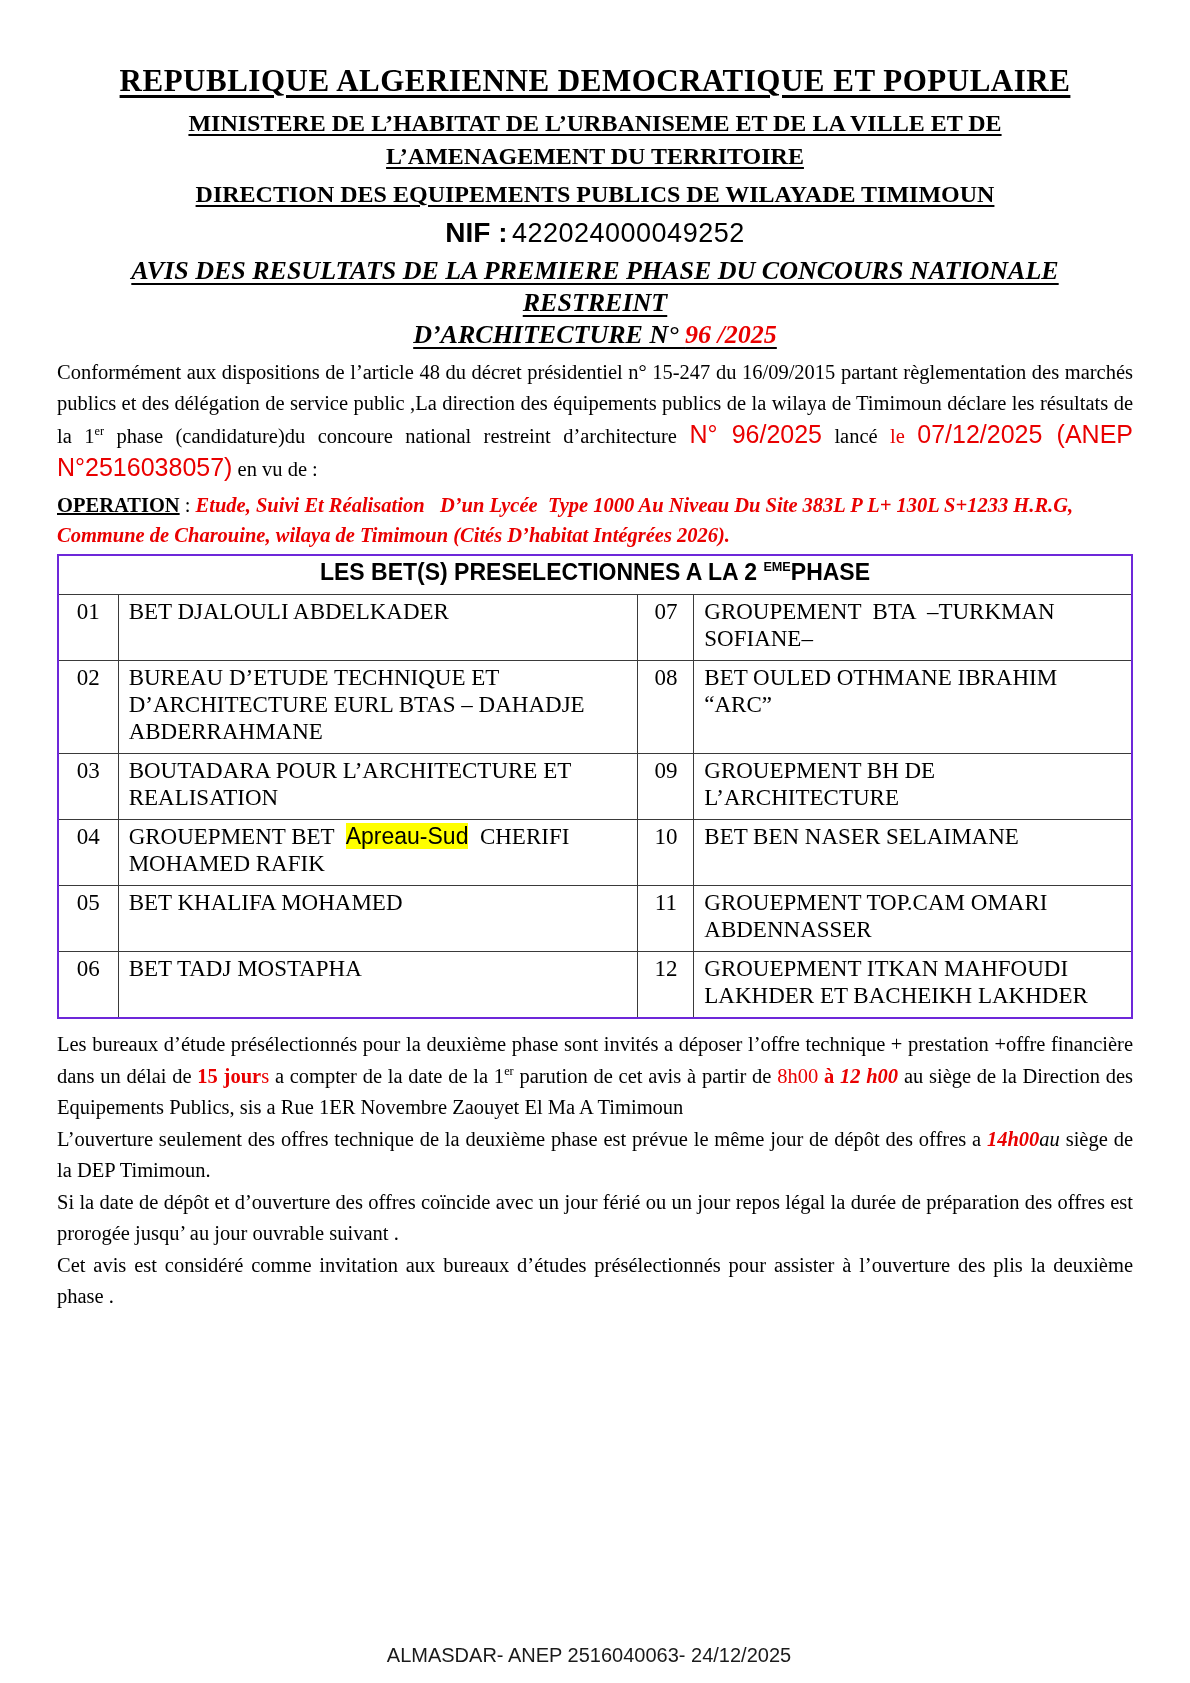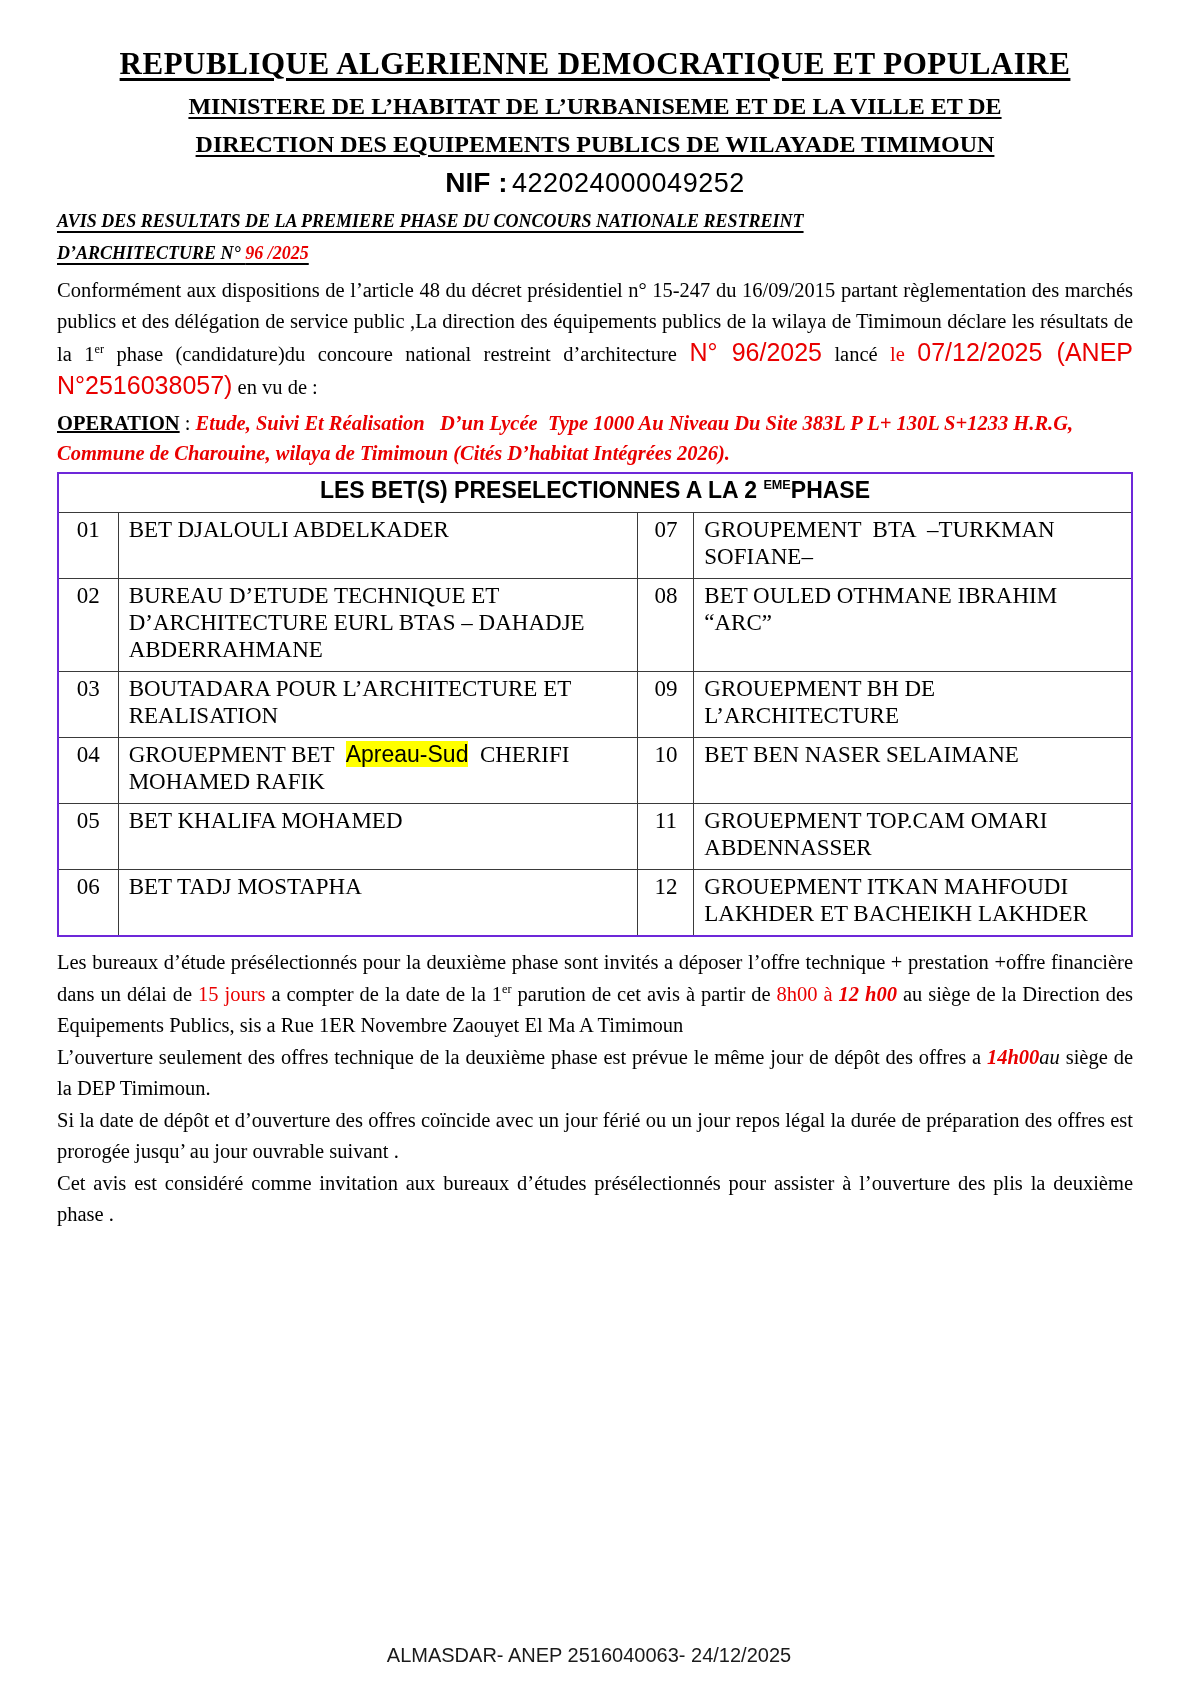--- a/index.html
+++ b/index.html
@@ -5,41 +5,41 @@
   :root{
     --red:#e90000;
     --hl:#ffff00;
   }
   html,body{margin:0;padding:0;}
   body{
     width:1190px;height:1683px;position:relative;overflow:hidden;
     background:#ffffff;color:#000;
     font-family:"Liberation Serif", serif;
   }
-  .page{padding:46px 57px 0 57px;}
+  .page{padding:63px 57px 0 57px;}
 
   .title1{
     font-size:31px;font-weight:bold;text-align:center;margin:0 0 8px 0;
     text-decoration:underline;text-decoration-thickness:3px;text-underline-offset:4px;
     letter-spacing:0.5px;
   }
   .title2{
     font-size:24px;font-weight:bold;text-align:center;margin:0 0 6px 0;line-height:33px;
     text-decoration:underline;text-decoration-thickness:2px;text-underline-offset:3px;
   }
   .title3{
     font-size:24px;font-weight:bold;text-align:center;margin:0 0 4px 0;line-height:30px;
     text-decoration:underline;text-decoration-thickness:2px;text-underline-offset:3px;
   }
   .nif{ text-align:center;margin:8px 0 6px 0;font-family:"Liberation Sans",sans-serif; }
   .nif-label{font-weight:bold;font-size:28px;}
   .nif-value{font-size:27px;letter-spacing:0.5px;}
 
   .avis{
-    font-size:18px;font-weight:bold;font-style:italic;
+    font-size:26px;font-weight:bold;font-style:italic;text-align:center;
     margin:4px 0 6px 0;line-height:32px;
     text-decoration:underline;text-decoration-thickness:2px;text-underline-offset:4px;
   }
   .avis .red{color:var(--red);}
 
   .intro{
     font-size:20.5px;line-height:31px;text-align:justify;margin:6px 0 0 0;
   }
   sup{font-size:60%;vertical-align:super;line-height:0;}
   .red-sans-lg{font-family:"Liberation Sans",sans-serif;color:var(--red);font-size:25px;}
@@ -63,38 +63,39 @@
     text-align:center;padding:8px 0 9px 0;white-space:normal;line-height:28px;
   }
   td.tbl-title-cell sup{font-size:55%;}
   td.num{text-align:center;padding-left:2px;padding-right:2px;}
   td.tall{line-height:34px;}
   .hl{background:var(--hl);font-family:"Liberation Sans",sans-serif;}
 
   .body-p{font-size:20.5px;line-height:31.5px;text-align:justify;margin:0;}
   .body-block{margin-top:10px;}
   .red{color:var(--red);}
-  .red-b{color:var(--red);font-weight:normal;}
+  .red-b{color:var(--red);font-weight:bold;}
   .red-bi{color:var(--red);font-weight:bold;font-style:italic;}
   .it{font-style:italic;}
 
   .footer{
     position:absolute;left:0;right:12px;bottom:16px;text-align:center;
     font-family:"Liberation Sans",sans-serif;font-size:20px;color:#1a1a1a;
   }
 </style>
 </head>
 <body>
 
 <div class="page">
 
   <div class="title1">REPUBLIQUE ALGERIENNE DEMOCRATIQUE ET POPULAIRE</div>
 
   <div class="title2">
     <span>MINISTERE DE L’HABITAT DE L’URBANISEME ET DE LA VILLE ET DE</span><br>
+    <span>L’AMENAGEMENT DU TERRITOIRE</span>
   </div>
 
   <div class="title3">DIRECTION DES EQUIPEMENTS PUBLICS DE WILAYADE TIMIMOUN</div>
 
   <div class="nif">
     <span class="nif-label">NIF :</span>
     <span class="nif-value">422024000049252</span>
   </div>
 
   <div class="avis">

